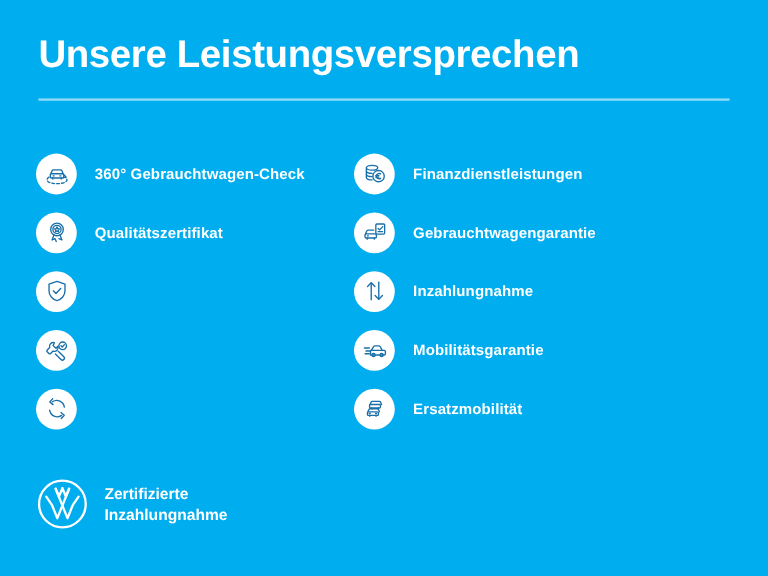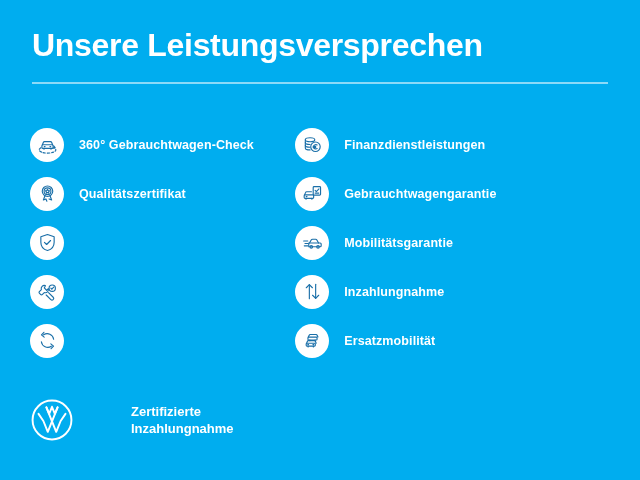--- a/index.html
+++ b/index.html
@@ -101,21 +101,21 @@
     height: 44px;
     flex: 0 0 auto;
   }
   .brand-text {
     margin-left: 13px;
     font-size: 13px;
     font-weight: bold;
     color: #FFFFFF;
     line-height: 17px;
   }
-  .brand-text div { white-space: nowrap; margin-left: 44px; }
+  .brand-text div { white-space: nowrap; }
 </style>
 </head>
 <body>
 
 <div class="poster">
 
   <div class="header">
     <div class="title">Unsere Leistungsversprechen</div>
     <div class="title-rule"></div>
   </div>
@@ -211,40 +211,40 @@
             <path d="M15 8.4l1.4 1.4 3-3.1"></path>
             <path d="M15 11.5h4.2"></path>
           </svg>
         </span>
         <span class="benefit-label">Gebrauchtwagengarantie</span>
       </div>
 
       <div class="benefit">
         <span class="badge">
           <svg viewBox="0 0 24 24" fill="none" stroke="#1A6FA8" stroke-width="1.3" stroke-linecap="round" stroke-linejoin="round">
+            <path d="M8.4 20.3V4.2"></path>
+            <path d="M4.9 7.7l3.5-3.5 3.5 3.5"></path>
+            <path d="M15.6 3.7v16.1"></path>
+            <path d="M12.1 16.3l3.5 3.5 3.5-3.5"></path>
+          </svg>
+        </span>
+        <span class="benefit-label">Inzahlungnahme</span>
+      </div>
+
+      <div class="benefit">
+        <span class="badge">
+          <svg viewBox="0 0 24 24" fill="none" stroke="#1A6FA8" stroke-width="1.3" stroke-linecap="round" stroke-linejoin="round">
             <path d="M8.6 12.6l1.9-3.4a1.7 1.7 0 011.5-.9h3.6a1.7 1.7 0 011.4.8l1.9 3.5"></path>
             <path d="M7.7 12.6h13.1a1.1 1.1 0 011.1 1.1v2.1a1.1 1.1 0 01-1.1 1.1H7.7z"></path>
             <circle cx="10.6" cy="16.9" r="1.5"></circle>
             <circle cx="18.3" cy="16.9" r="1.5"></circle>
             <path d="M6.6 10.3H1.9M7 13.1H3.4M6.6 15.8H2.6"></path>
           </svg>
         </span>
         <span class="benefit-label">Mobilitätsgarantie</span>
-      </div>
-
-      <div class="benefit">
-        <span class="badge">
-          <svg viewBox="0 0 24 24" fill="none" stroke="#1A6FA8" stroke-width="1.3" stroke-linecap="round" stroke-linejoin="round">
-            <path d="M8.4 20.3V4.2"></path>
-            <path d="M4.9 7.7l3.5-3.5 3.5 3.5"></path>
-            <path d="M15.6 3.7v16.1"></path>
-            <path d="M12.1 16.3l3.5 3.5 3.5-3.5"></path>
-          </svg>
-        </span>
-        <span class="benefit-label">Inzahlungnahme</span>
       </div>
 
       <div class="benefit">
         <span class="badge">
           <svg viewBox="0 0 24 24" fill="none" stroke="#1A6FA8" stroke-width="1.3" stroke-linecap="round" stroke-linejoin="round">
             <path d="M7.3 8.1l.9-2.2a1.3 1.3 0 011.2-.8h6.7a1.3 1.3 0 011.2.8l.9 2.2"></path>
             <rect x="6.8" y="8.1" width="10.4" height="3.3" rx="0.9"></rect>
             <path d="M9 11.4v.9M15 11.4v.9"></path>
             <path d="M5.3 15.1l.9-2.2a1.3 1.3 0 011.2-.8h6.7a1.3 1.3 0 011.2.8l.9 2.2"></path>
             <rect x="4.8" y="15.1" width="10.4" height="3.3" rx="0.9"></rect>

